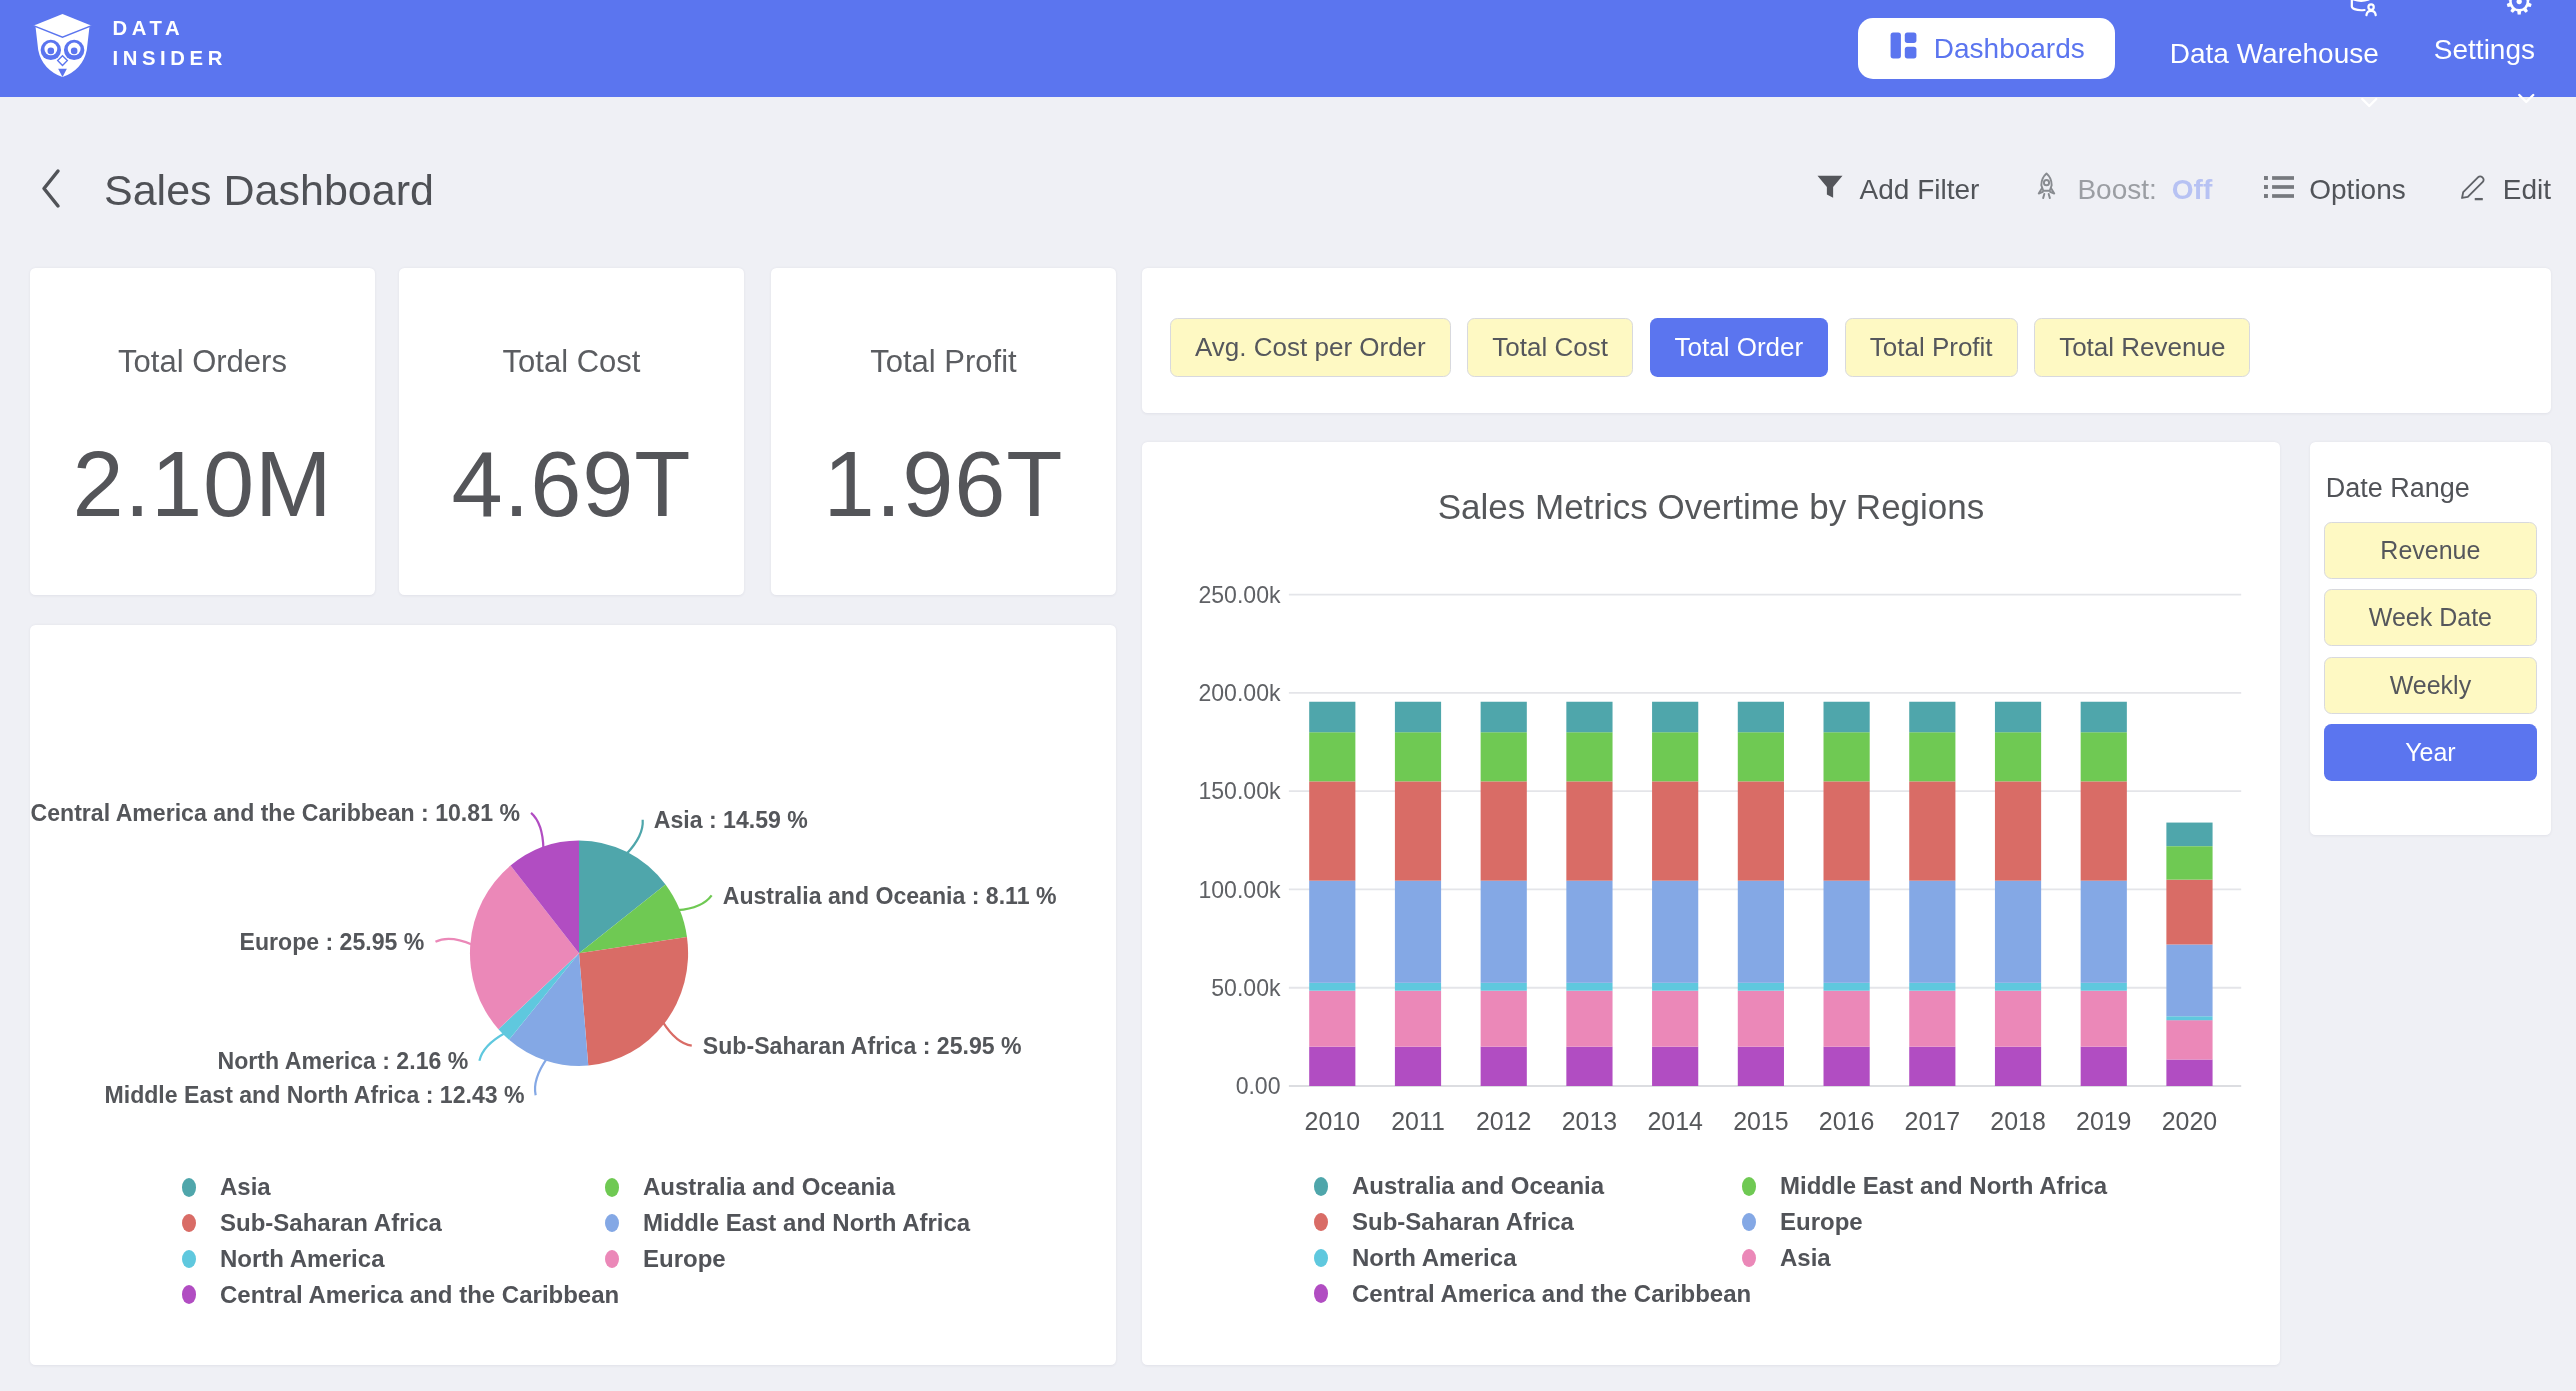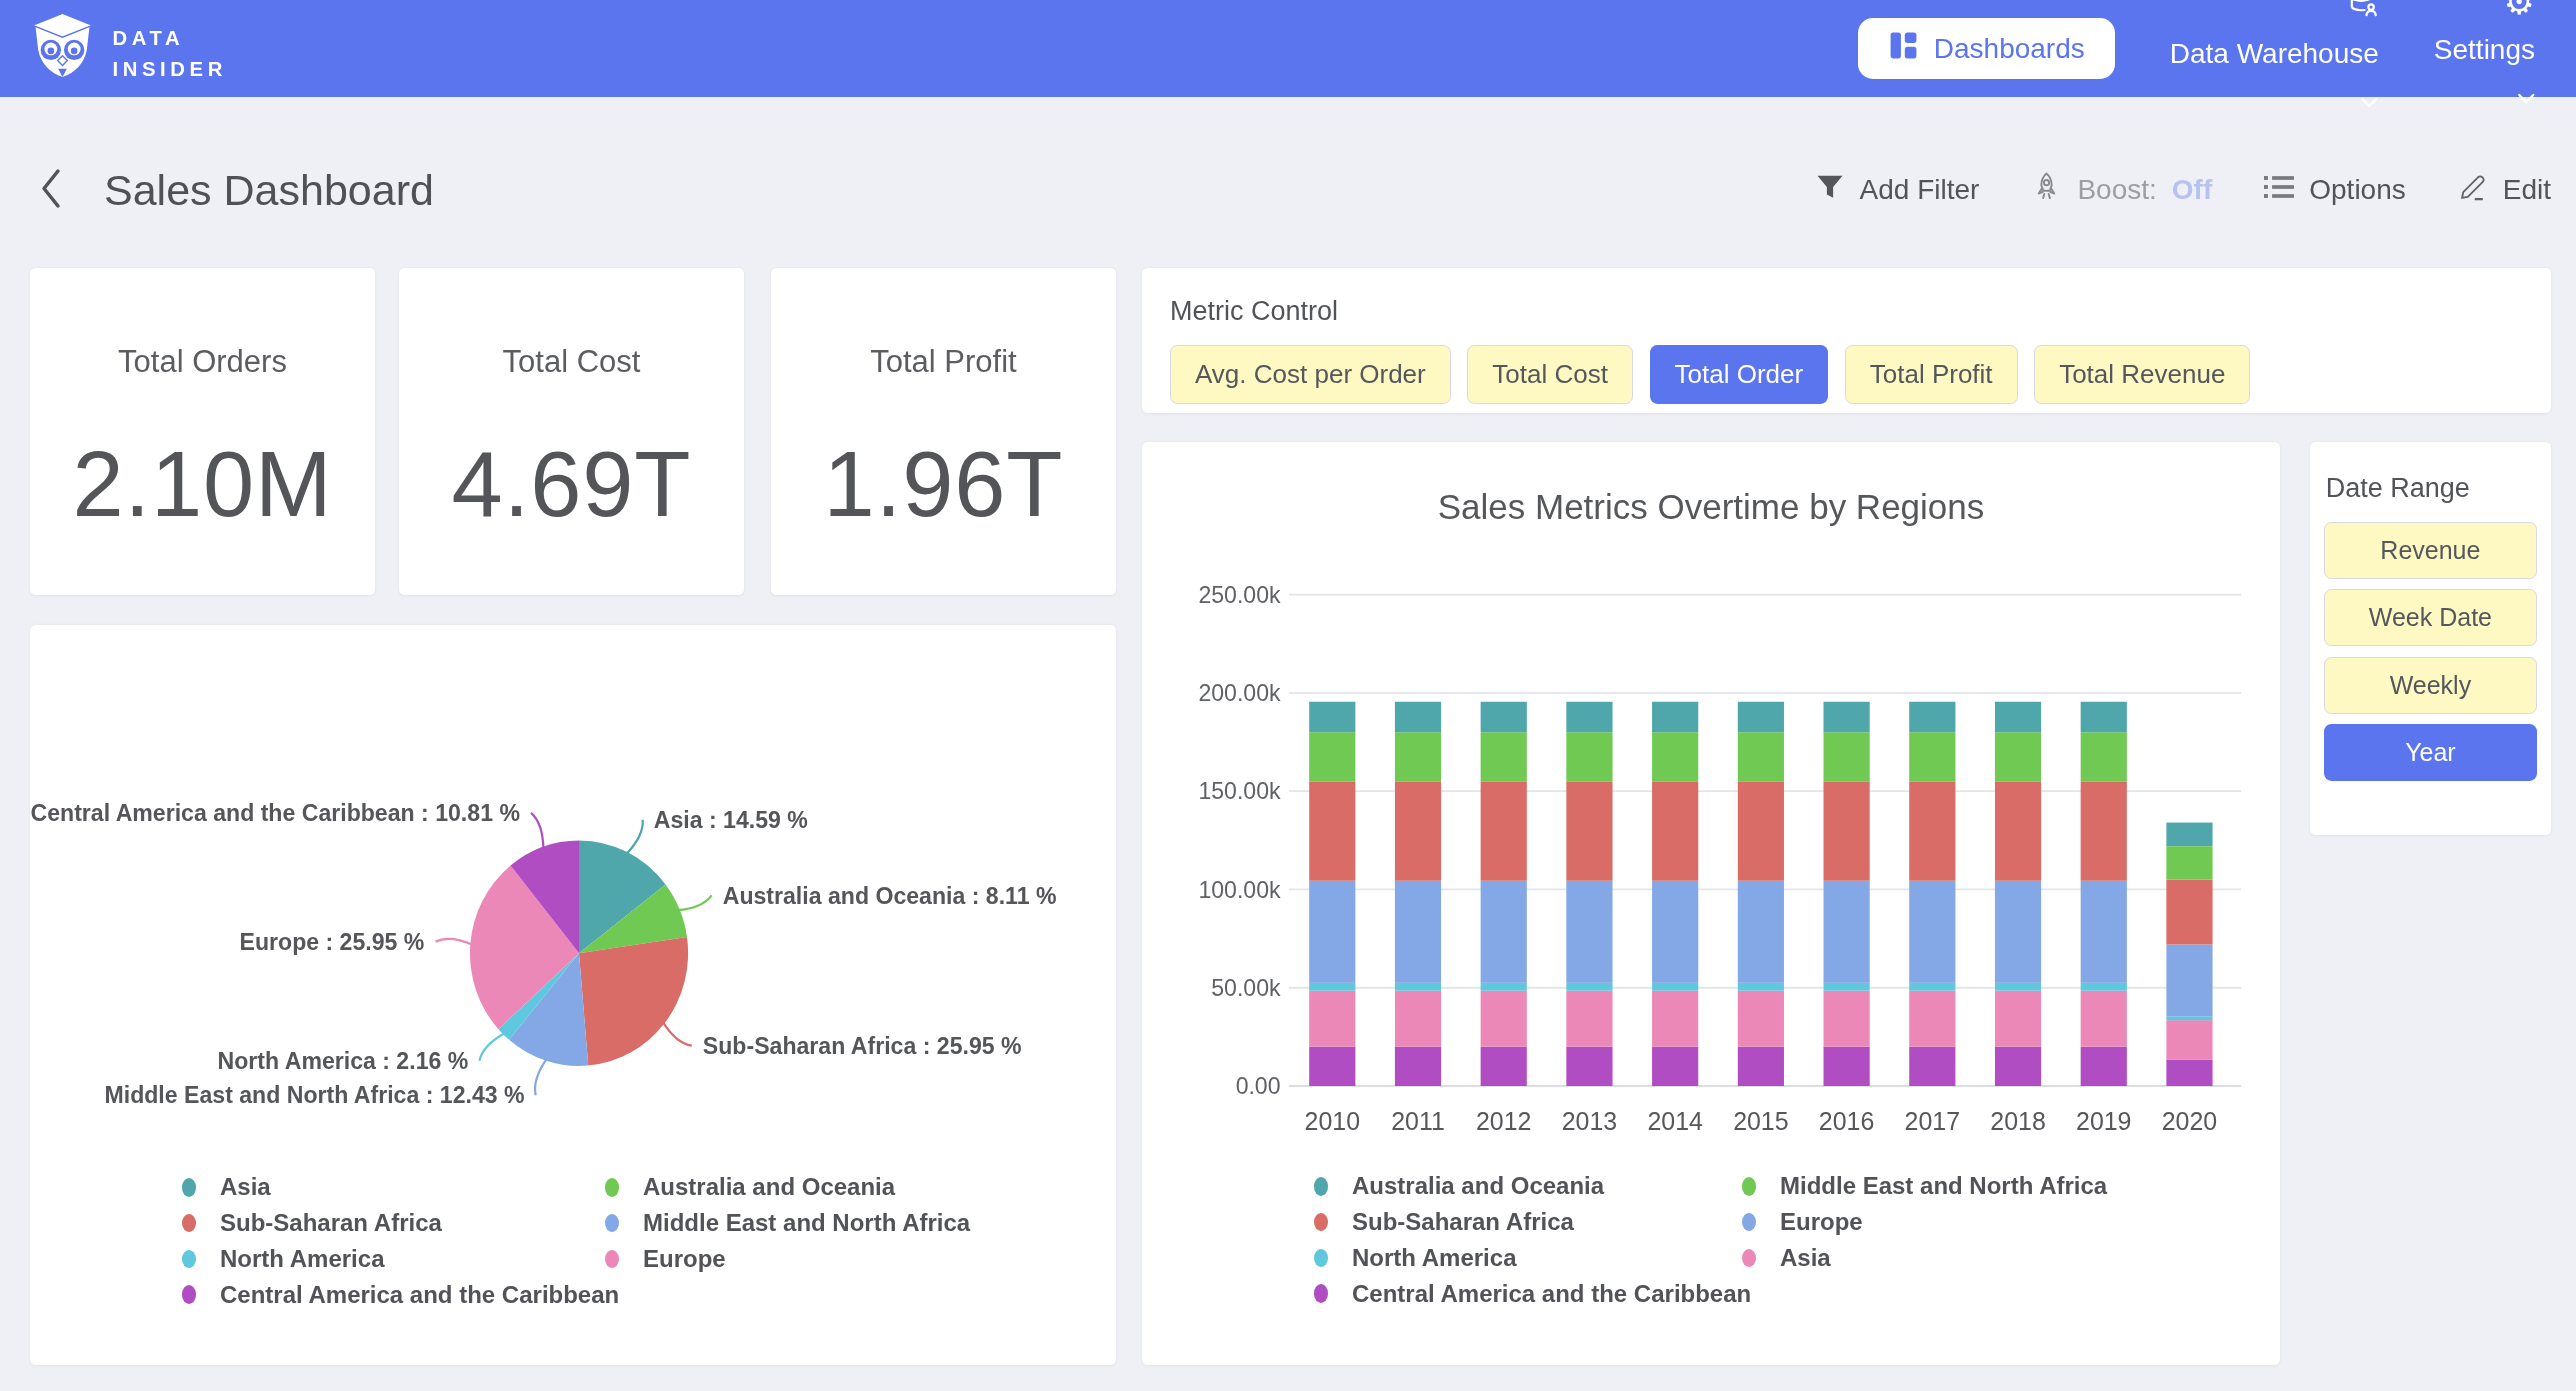--- a/index.html
+++ b/index.html
@@ -10,21 +10,21 @@
     font-family:"Liberation Sans", sans-serif;
     color:#515358;
   }
   
   .navbar {
     position:absolute; top:0; left:0; width:2576px; height:97px;
     background:var(--accent,#5b75ef);
     display:flex; align-items:center; justify-content:space-between;
     padding:0 41px 0 31px;
   }
-  .brand { display:flex; align-items:flex-end; gap:18.5px; }
+  .brand { display:flex; align-items:flex-start; gap:18.5px; }
   .brand-text { color:#fff; font-weight:700; font-size:20.3px; letter-spacing:4.6px; line-height:1.5; }
   .nav-items { display:flex; align-items:center; gap:55px; }
   .nav-pill {
     background:#fff; color:var(--accent,#5b75ef);
     display:flex; align-items:center; gap:15px;
     height:61px; padding:0 30px; border-radius:15px;
     font-size:28px; font-weight:500; cursor:pointer;
   }
   .nav-link { display:flex; align-items:flex-end; gap:14px; color:#fff; font-size:28px; cursor:pointer;flex-direction:column; }
   .gear-glyph { font-family:"DejaVu Sans", sans-serif; font-size:35px; line-height:1; }
@@ -192,21 +192,20 @@
 <div class="card kpi" style="left:399px;">
   <div class="kpi-label">Total Cost</div>
   <div class="kpi-value">4.69T</div>
 </div>
 <div class="card kpi" style="left:771px;">
   <div class="kpi-label">Total Profit</div>
   <div class="kpi-value">1.96T</div>
 </div>
 
 <div class="card metric-card">
-  <div class="panel-title">Metric Control</div>
   <div class="metric-buttons" id="metric-buttons">
       <button class="chip">Avg. Cost per Order</button>
       <button class="chip">Total Cost</button>
       <button class="chip selected">Total Order</button>
       <button class="chip">Total Profit</button>
       <button class="chip">Total Revenue</button>
     </div>
 </div>
 
 <div class="card pie-card">

